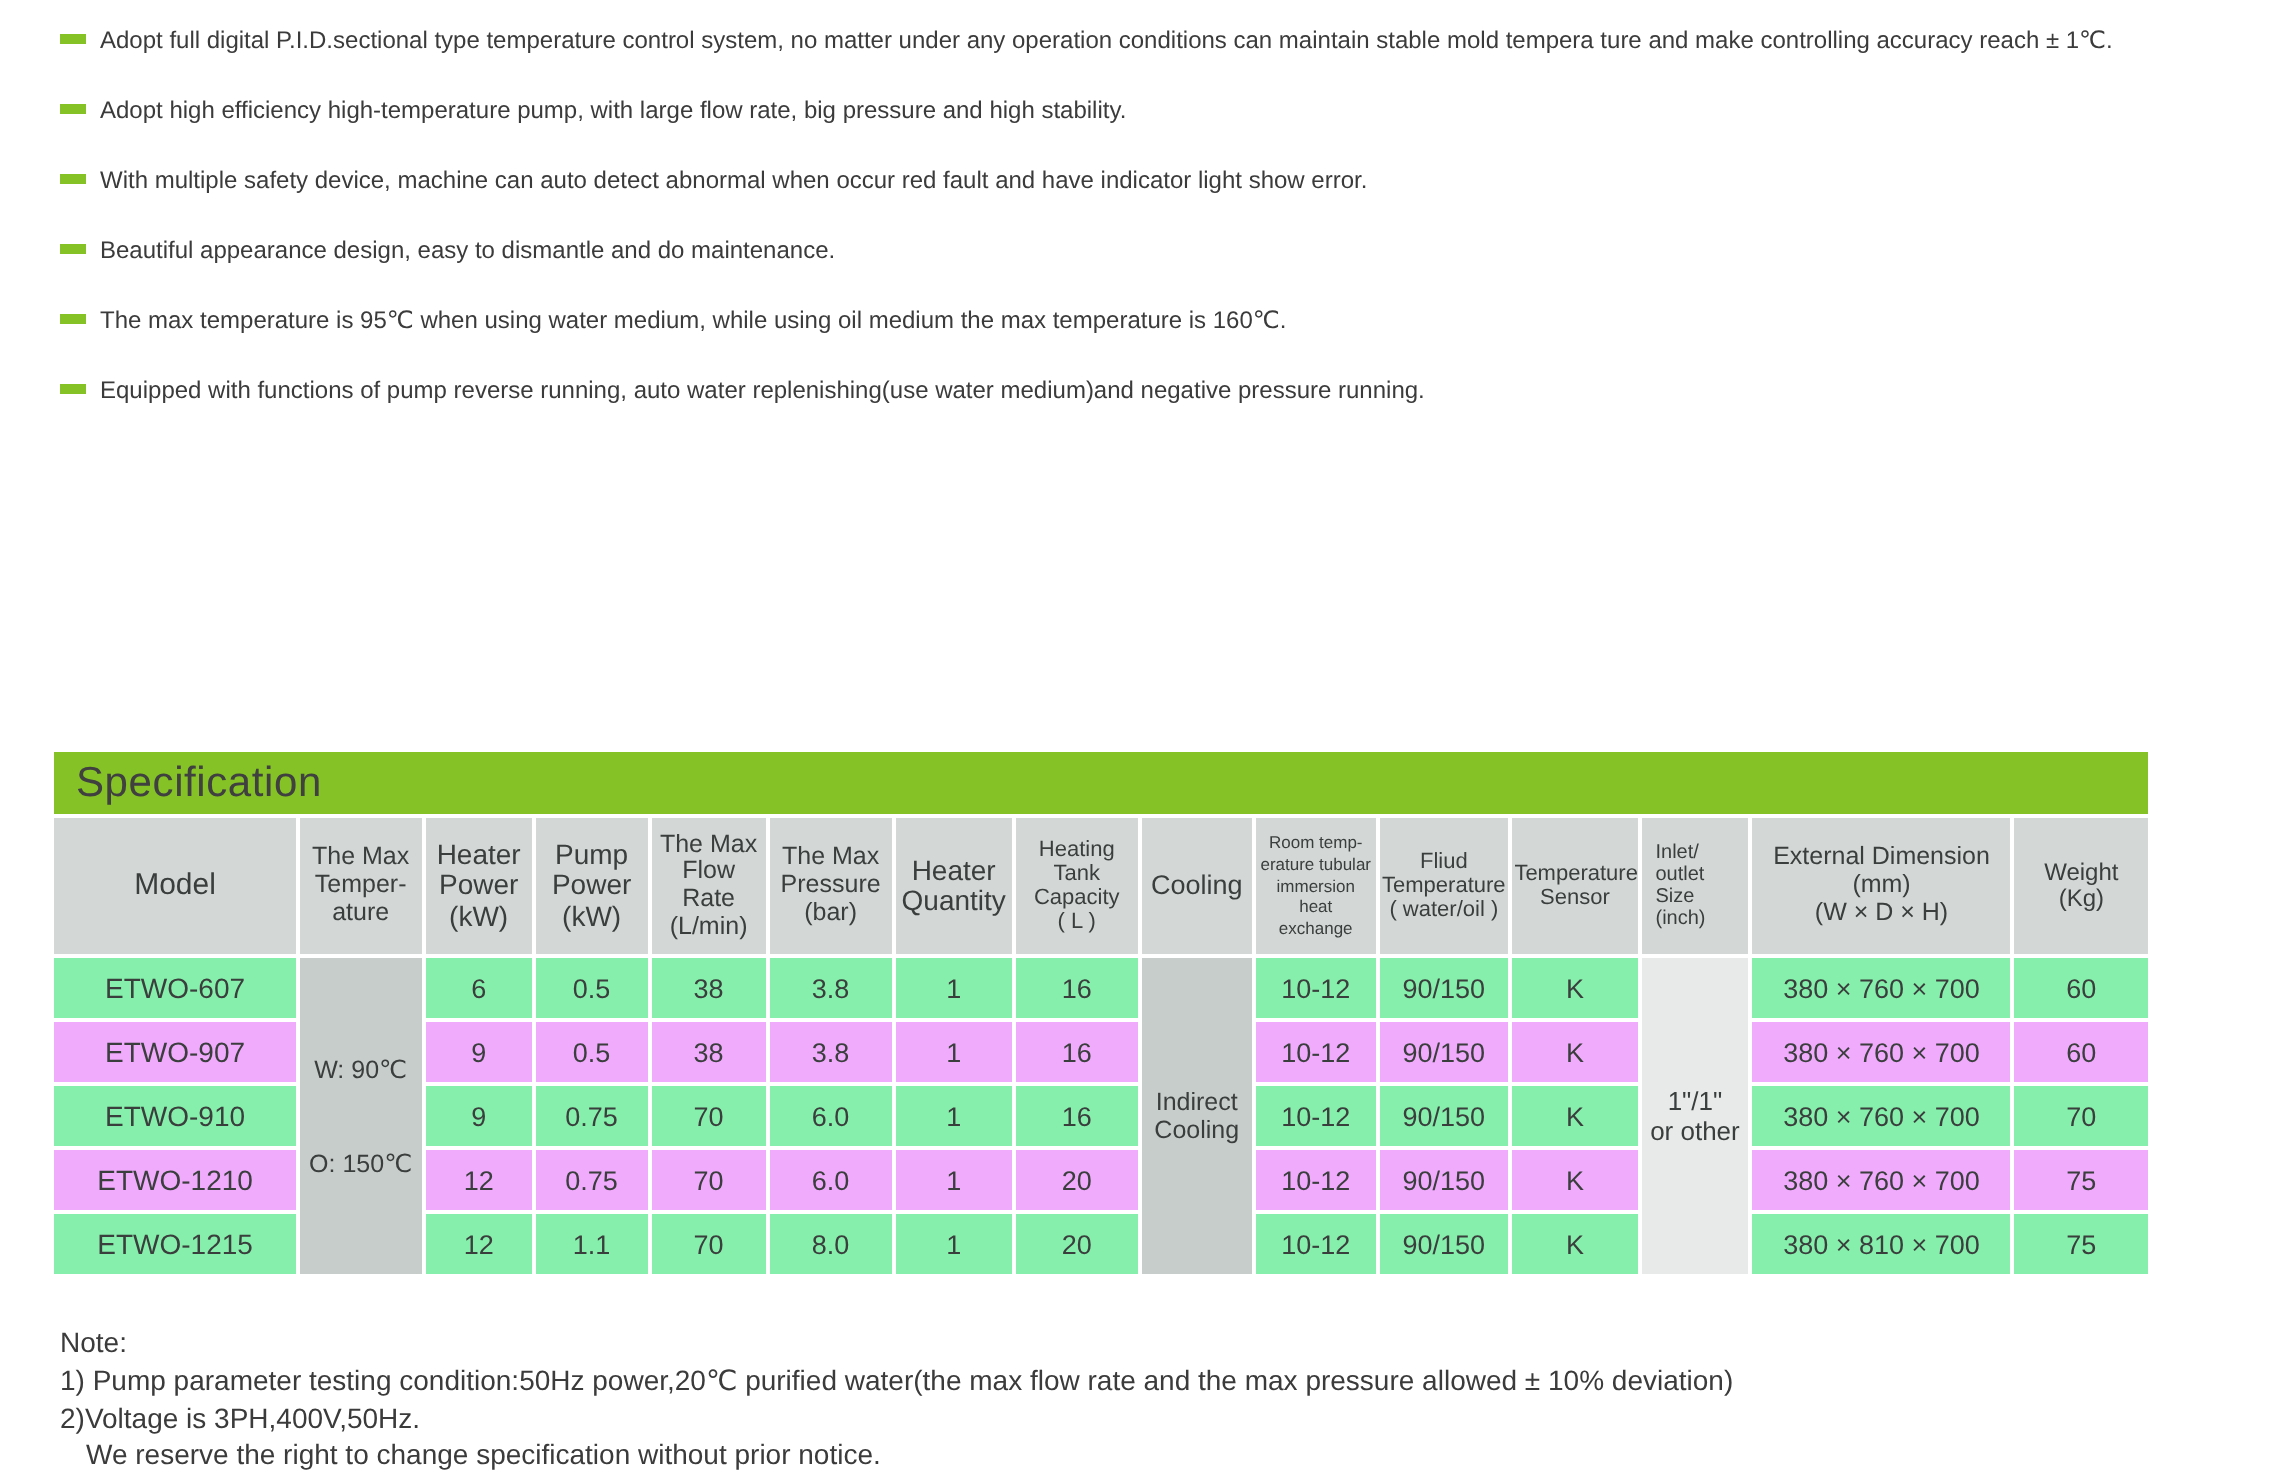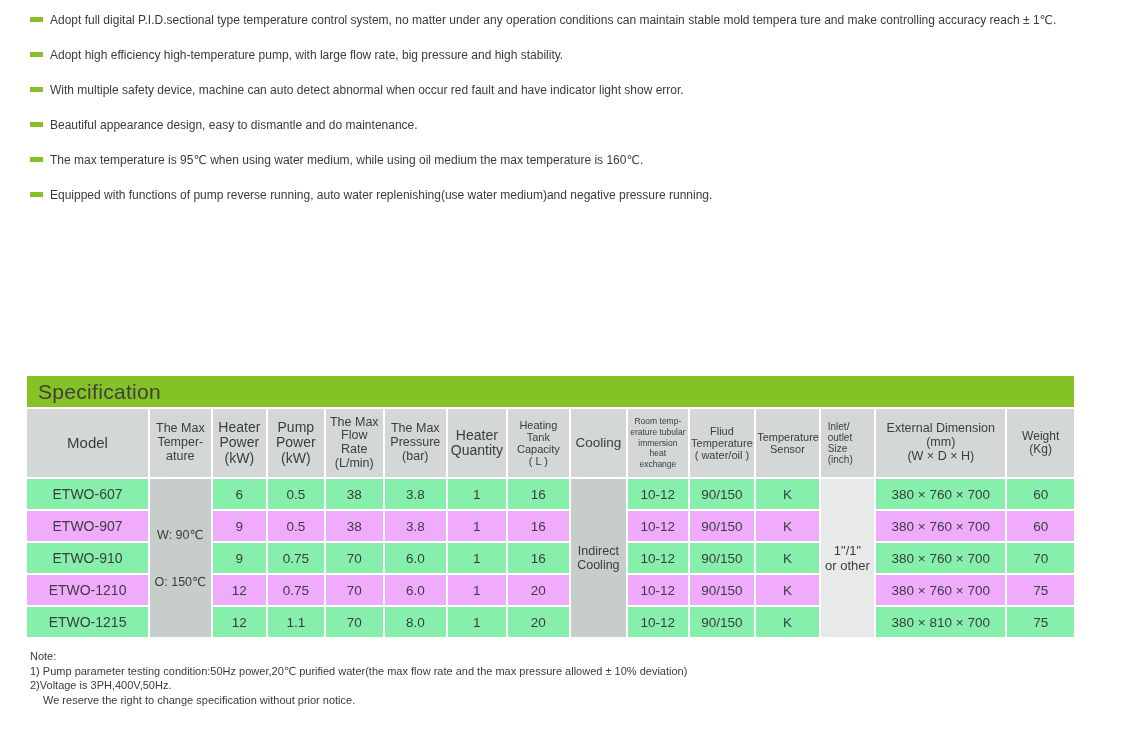--- a/index.html
+++ b/index.html
@@ -47,21 +47,21 @@
   .h-sm     { font-size:12.5px; }
   .h-md     { font-size:14px; }
   .h-xs     { font-size:11px; }
   .h-xxs    { font-size:8.5px; line-height:1.25; }
   .h-cool   { font-size:13.5px; }
   .h-inlet  { font-size:10px; text-align:left; padding-left:7px; }
   .h-weight { font-size:12px; }
   .c-model  { font-size:14px; }
 
   
-  .notes { margin-top:10px; font-size:11px; line-height:1.34; color:#3b3b3b; padding-left:3px; }
+  .notes { margin-top:23px; font-size:14px; line-height:1.34; color:#3b3b3b; padding-left:3px; }
   .notes p { margin:0; }
   .notes .indent { padding-left:13px; }
 </style>
 </head>
 <body>
 
 <div class="features">
   <div class="feature">
     <span class="dash"></span>
     <p class="ftext">Adopt full digital P.I.D.sectional type temperature control system, no matter under any operation conditions can maintain stable mold tempera ture and make controlling accuracy reach ± 1℃.</p>

